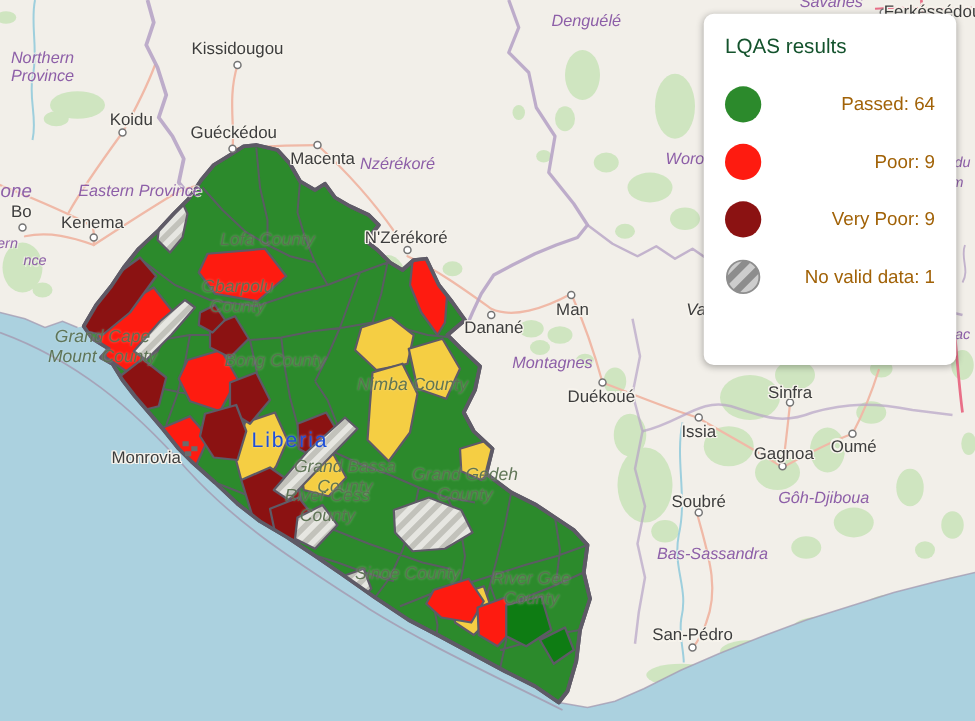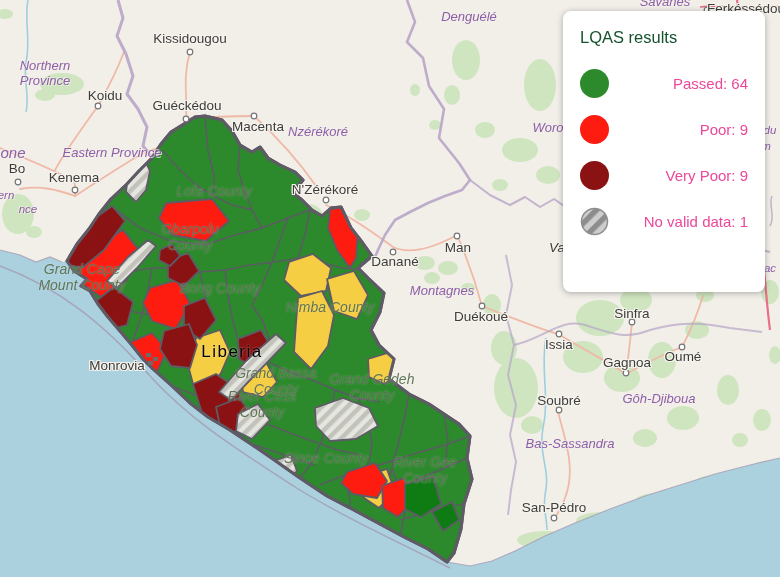--- a/index.html
+++ b/index.html
@@ -11,29 +11,29 @@
              text-align:center;line-height:1.15;pointer-events:none;}
   .city{font-size:13.5px;color:#3d3d3d;
         text-shadow:1px 0 0 #f6f3ec,-1px 0 0 #f6f3ec,0 1px 0 #f6f3ec,0 -1px 0 #f6f3ec,
         1px 1px 0 #f6f3ec,-1px -1px 0 #f6f3ec,1px -1px 0 #f6f3ec,-1px 1px 0 #f6f3ec;}
   .region{font-style:italic;font-size:13px;color:#8d5fa8;
           text-shadow:1px 1px 0 rgba(242,239,233,.8),-1px -1px 0 rgba(242,239,233,.8);}
   .region-lg{font-size:15px;margin-top:20px;}
   .frag{font-size:11.5px;}
   .county{font-style:italic;font-size:14px;color:rgba(90,112,80,.95);
           text-shadow:0 0 2px rgba(255,255,255,.35);}
-  .country{font-size:17px;color:#000000;letter-spacing:1.5px;
+  .country{font-size:17px;color:#1d4ed8;letter-spacing:1.5px;
            text-shadow:0 0 2px rgba(255,255,255,.6);}
   .legend{position:absolute;left:563px;top:11px;width:202px;height:281px;background:#fff;
           border-radius:8px;box-shadow:0 1px 6px rgba(0,0,0,.3);box-sizing:border-box;
           padding:17px 17px 0 17px;z-index:10;}
   .legend-title{font-size:16.5px;color:#14532d;margin-bottom:13px;}
   .legend-row{display:flex;align-items:center;justify-content:space-between;height:46px;}
   .swatch{width:29px;height:29px;border-radius:50%;flex:0 0 auto;}
-  .legend-label{font-size:15px;color:#ec4899;text-align:right;}
+  .legend-label{font-size:15px;color:#a16207;text-align:right;}
 </style>
 </head>
 <body>
 
 <div id="app">
 
   <svg id="map-svg" width="780" height="577" viewBox="0 0 780 577">
     <defs>
       <pattern id="hatch" patternUnits="userSpaceOnUse" width="9" height="9" patternTransform="rotate(45)">
         <rect width="9" height="9" fill="#e6e6e1"></rect>
@@ -269,21 +269,21 @@
       <div class="map-label city" style="left: 395px; top: 262px;">Danané</div>
       <div class="map-label city" style="left: 481px; top: 317px;">Duékoué</div>
       <div class="map-label city" style="left: 559px; top: 345px;">Issia</div>
       <div class="map-label city" style="left: 627px; top: 363px;">Gagnoa</div>
       <div class="map-label city" style="left: 683px; top: 357px;">Oumé</div>
       <div class="map-label city" style="left: 632px; top: 314px;">Sinfra</div>
       <div class="map-label city" style="left: 559px; top: 401px;">Soubré</div>
       <div class="map-label city" style="left: 554px; top: 508px;">San-Pédro</div>
       <div class="map-label city" style="left: 746px; top: 9px;">Ferkéssédou</div>
       <div class="map-label city" style="left: 557px; top: 248px; font-style: italic;">Va</div>
-      <div class="map-label region" style="left: 45px; top: 54px; margin-top: 20px;">Northern
+      <div class="map-label region" style="left: 34px; top: 54px;">Northern
 Province</div>
       <div class="map-label region" style="left: 112px; top: 153px;">Eastern Province</div>
       <div class="map-label region" style="left: 469px; top: 17px;">Denguélé</div>
       <div class="map-label region" style="left: 318px; top: 132px;">Nzérékoré</div>
       <div class="map-label region" style="left: 548px; top: 128px;">Woro</div>
       <div class="map-label region" style="left: 665px; top: 2px;">Savanes</div>
       <div class="map-label region" style="left: 442px; top: 291px;">Montagnes</div>
       <div class="map-label region" style="left: 659px; top: 399px;">Gôh-Djiboua</div>
       <div class="map-label region" style="left: 570px; top: 444px;">Bas-Sassandra</div>
       <div class="map-label region region-lg" style="left: 13px; top: 133px;">one</div>

